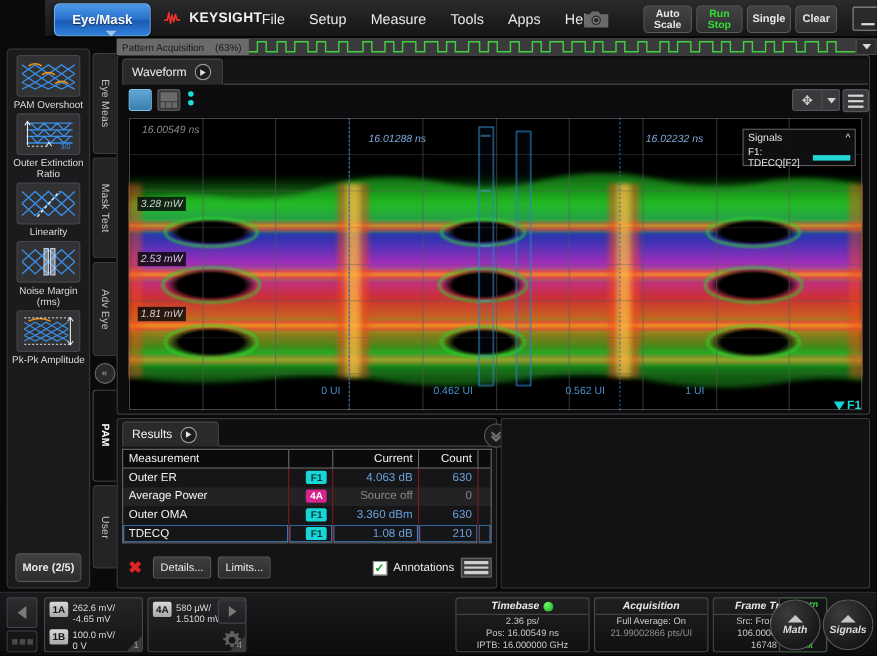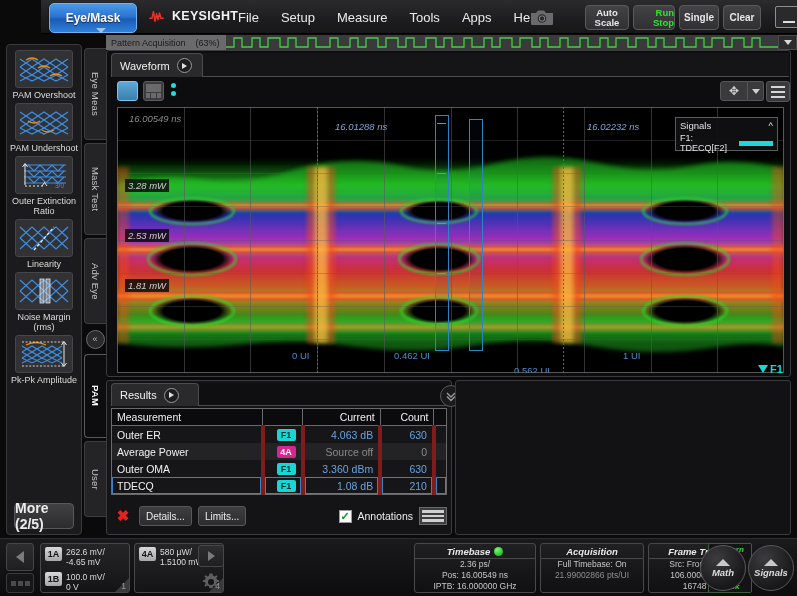--- a/index.html
+++ b/index.html
@@ -47,21 +47,21 @@
   }
   .hdr-btn {
     position:absolute; top:5px; height:25px;
     border-radius:4px; border:1px solid #5a5a5c;
     background:linear-gradient(180deg,#434345 0%, #303032 100%);
     color:#e8e8e8; font-size:9.5px; font-weight:bold;
     display:flex; flex-direction:column; align-items:center; justify-content:center;
     line-height:10px; cursor:pointer;
   }
   #btn-autoscale { left:544px; width:44px; }
-  #btn-runstop   { left:592px; width:42px;align-items:flex-end; }
+  #btn-runstop   { left:592px; width:42px; }
   #btn-runstop .l1 { color:#33e033; }
   #btn-runstop .l2 { color:#33e033; }
   #btn-single    { left:638px; width:40px; font-size:10px; }
   #btn-clear     { left:682px; width:38px; font-size:10px; }
   .win-min {
     position:absolute; left:734px; top:6px; width:28px;height:22px;
     border:1px solid #8e8e90; border-radius:2px; background:#2a2a2c;
     display:flex;align-items:flex-end;justify-content:center;padding-bottom:4px;
   }
   .win-min i { display:block; width:12px;height:2px;background:#ddd; }
@@ -95,21 +95,21 @@
   }
   .side-item { width:68px; margin-bottom:3px; display:flex;flex-direction:column;align-items:center;cursor:pointer;}
   .side-thumb {
     width:58px; height:38px; background:#323234; border:1px solid #46464a; border-radius:3px;
     display:flex;align-items:center;justify-content:center;
   }
   .side-label { font-size:9px; color:#dcdcdc; text-align:center; line-height:10px; margin-top:2px; width:72px;}
   .more-btn {
     margin-top:auto; width:60px;height:26px;border-radius:4px;
     background:linear-gradient(180deg,#414143,#2c2c2e); border:1px solid #58585a;
-    color:#ececec; font-size:14px;font-weight:bold;
+    color:#ececec; font-size:10px;font-weight:bold;
     display:flex;align-items:center;justify-content:center;cursor:pointer;
   }
 
   
   .vtabs { position:absolute; left:84px; top:48px; width:22px; height:487px; }
   .vtab {
     width:22px; background:#242426; border:1px solid #3e3e40; border-right:none;
     border-radius:4px 0 0 4px; margin-bottom:3px;
     display:flex;align-items:center;justify-content:center; cursor:pointer;
   }
@@ -192,21 +192,21 @@
                background:#141416; border:1px solid #3c3c3e; border-radius:3px;}
   .res-tab { position:absolute; left:4px;top:2px;width:88px;height:23px;background:#2a2a2c;
              border:1px solid #4c4c4e;border-bottom:none;border-radius:4px 4px 0 0;
              display:flex;align-items:center;padding-left:8px;gap:7px;}
   .res-tab-label { font-size:11px;color:#f0f0f0;}
   .res-tabstrip { position:absolute; left:92px;top:2px;width:250px;height:23px;background:#0f0f11;border-bottom:1px solid #4c4c4e;}
   .res-table { position:absolute; left:4px; top:27px; width:336px; border:1px solid #6a6a6c; border-collapse:collapse; }
   .res-table th, .res-table td { font-size:10.5px; padding:2px 5px; height:17px; }
   .res-table th { background:#0b0b0d; color:#f0f0f0; font-weight:normal; text-align:right; border-right:1px solid #6a6a6c; border-bottom:1px solid #6a6a6c;}
   .res-table th.c1 { text-align:left; }
-  .res-table td { background:#161618; color:#f0f0f0; border-right:4px solid #7f1d1d;}
+  .res-table td { background:#161618; color:#f0f0f0; border-right:1px solid #7f1d1d;}
   .res-table tr.alt td { background:#232325; }
   .res-table td.num { text-align:right; color:#6aa2dc; }
   .res-table td.name { color:#f2f2f2; }
   .res-table td.dim { color:#8a8a8c; }
   .res-table tr.sel td { box-shadow: inset 0 0 0 1px #3a82c8; }
   .badge { display:inline-block; min-width:19px; padding:0 3px; border-radius:2px;
            font-size:9px;font-weight:bold;color:#0a2a2a;text-align:center;line-height:12px;}
   .badge.f1 { background:#19d6d6; color:#063434;}
   .badge.a4 { background:#d6258c; color:#fff;}
   .badge-cell { text-align:right; }
@@ -368,39 +368,20 @@
           <g stroke="#e8921a" stroke-width="1.4" fill="none">
             <path d="M8 7 Q14 3 20 7"></path>
               <path d="M20 15 Q26 11 32 15"></path>
               <path d="M32 23 Q38 19 44 23"></path>
           </g>
         </svg>
       </div>
       <div class="side-label">PAM Overshoot</div>
     </div>
 
-    <div class="side-item">
-      <div class="side-thumb">
-        <svg width="52" height="32" viewBox="0 0 52 32">
-          <g stroke="#3a8ee6" stroke-width="1.2" fill="none">
-            <path d="M2 6 L14 14 L26 6 L38 14 L50 6"></path>
-              <path d="M2 14 L14 6 L26 14 L38 6 L50 14"></path>
-            <path d="M2 14 L14 22 L26 14 L38 22 L50 14"></path>
-              <path d="M2 22 L14 14 L26 22 L38 14 L50 22"></path>
-            <path d="M2 22 L14 28 L26 22 L38 28 L50 22"></path>
-              <path d="M2 28 L14 22 L26 28 L38 22 L50 28"></path>
-          </g>
-          <g stroke="#e8921a" stroke-width="1.4" fill="none">
-            <path d="M10 15 Q16 19 22 15"></path>
-              <path d="M24 24 Q30 28 36 24"></path>
-          </g>
-        </svg>
-      </div>
-      <div class="side-label">PAM Undershoot</div>
-    </div>
 
     <div class="side-item">
       <div class="side-thumb">
         <svg width="52" height="32" viewBox="0 0 52 32">
           <g stroke="#3a8ee6" stroke-width="1.2" fill="none">
             <path d="M6 6 H48"></path>
               <path d="M6 12 H48"></path>
               <path d="M6 18 H48"></path>
               <path d="M6 24 H48"></path>
             <path d="M10 6 L16 12 L22 6 L28 12 L34 6 L40 12 L46 6"></path>
@@ -661,21 +642,21 @@
       <div class="ts-label dim" style="left:12px; top:6px;">16.00549 ns</div>
       <div class="ts-label" style="left:218px; top:14px;">16.01288 ns</div>
       <div class="ts-label" style="left:470px; top:14px;">16.02232 ns</div>
 
       <div class="mw-label" style="left:8px; top:72px;">3.28 mW</div>
       <div class="mw-label" style="left:8px; top:122px;">2.53 mW</div>
       <div class="mw-label" style="left:8px; top:172px;">1.81 mW</div>
 
       <div class="ui-label" style="left:175px; top:243px;">0 UI</div>
       <div class="ui-label" style="left:277px; top:243px;">0.462 UI</div>
-      <div class="ui-label" style="left:397px; top:243px;margin-top:15px;">0.562 UI</div>
+      <div class="ui-label" style="left:397px; top:243px;">0.562 UI</div>
       <div class="ui-label" style="left:506px; top:243px;">1 UI</div>
 
       <div class="plot-border"></div>
 
       <div class="signals-box">
         <div class="signals-hdr">
           <span>Signals</span>
           <span>^</span>
         </div>
         <div class="signals-row">
@@ -839,21 +820,21 @@
       </div>
       <div class="info-line">2.36 ps/</div>
       <div class="info-line">Pos: 16.00549 ns</div>
       <div class="info-line">IPTB: 16.000000 GHz</div>
     </div>
 
     <div class="info-box" id="acq-box">
       <div class="info-title">
         <span>Acquisition</span>
       </div>
-      <div class="info-line">Full Timebase: On</div>
+      <div class="info-line">Full Average: On</div>
       <div class="info-line dim">21.99002866 pts/UI</div>
     </div>
 
     <div class="info-box" id="ft-box">
       <div class="info-title">
         <span>Frame Trigger</span>
       </div>
       <div class="info-line">Src: Front Panel</div>
       <div class="info-line">106.00000 GBd</div>
       <div class="info-line">16748 UI</div>

